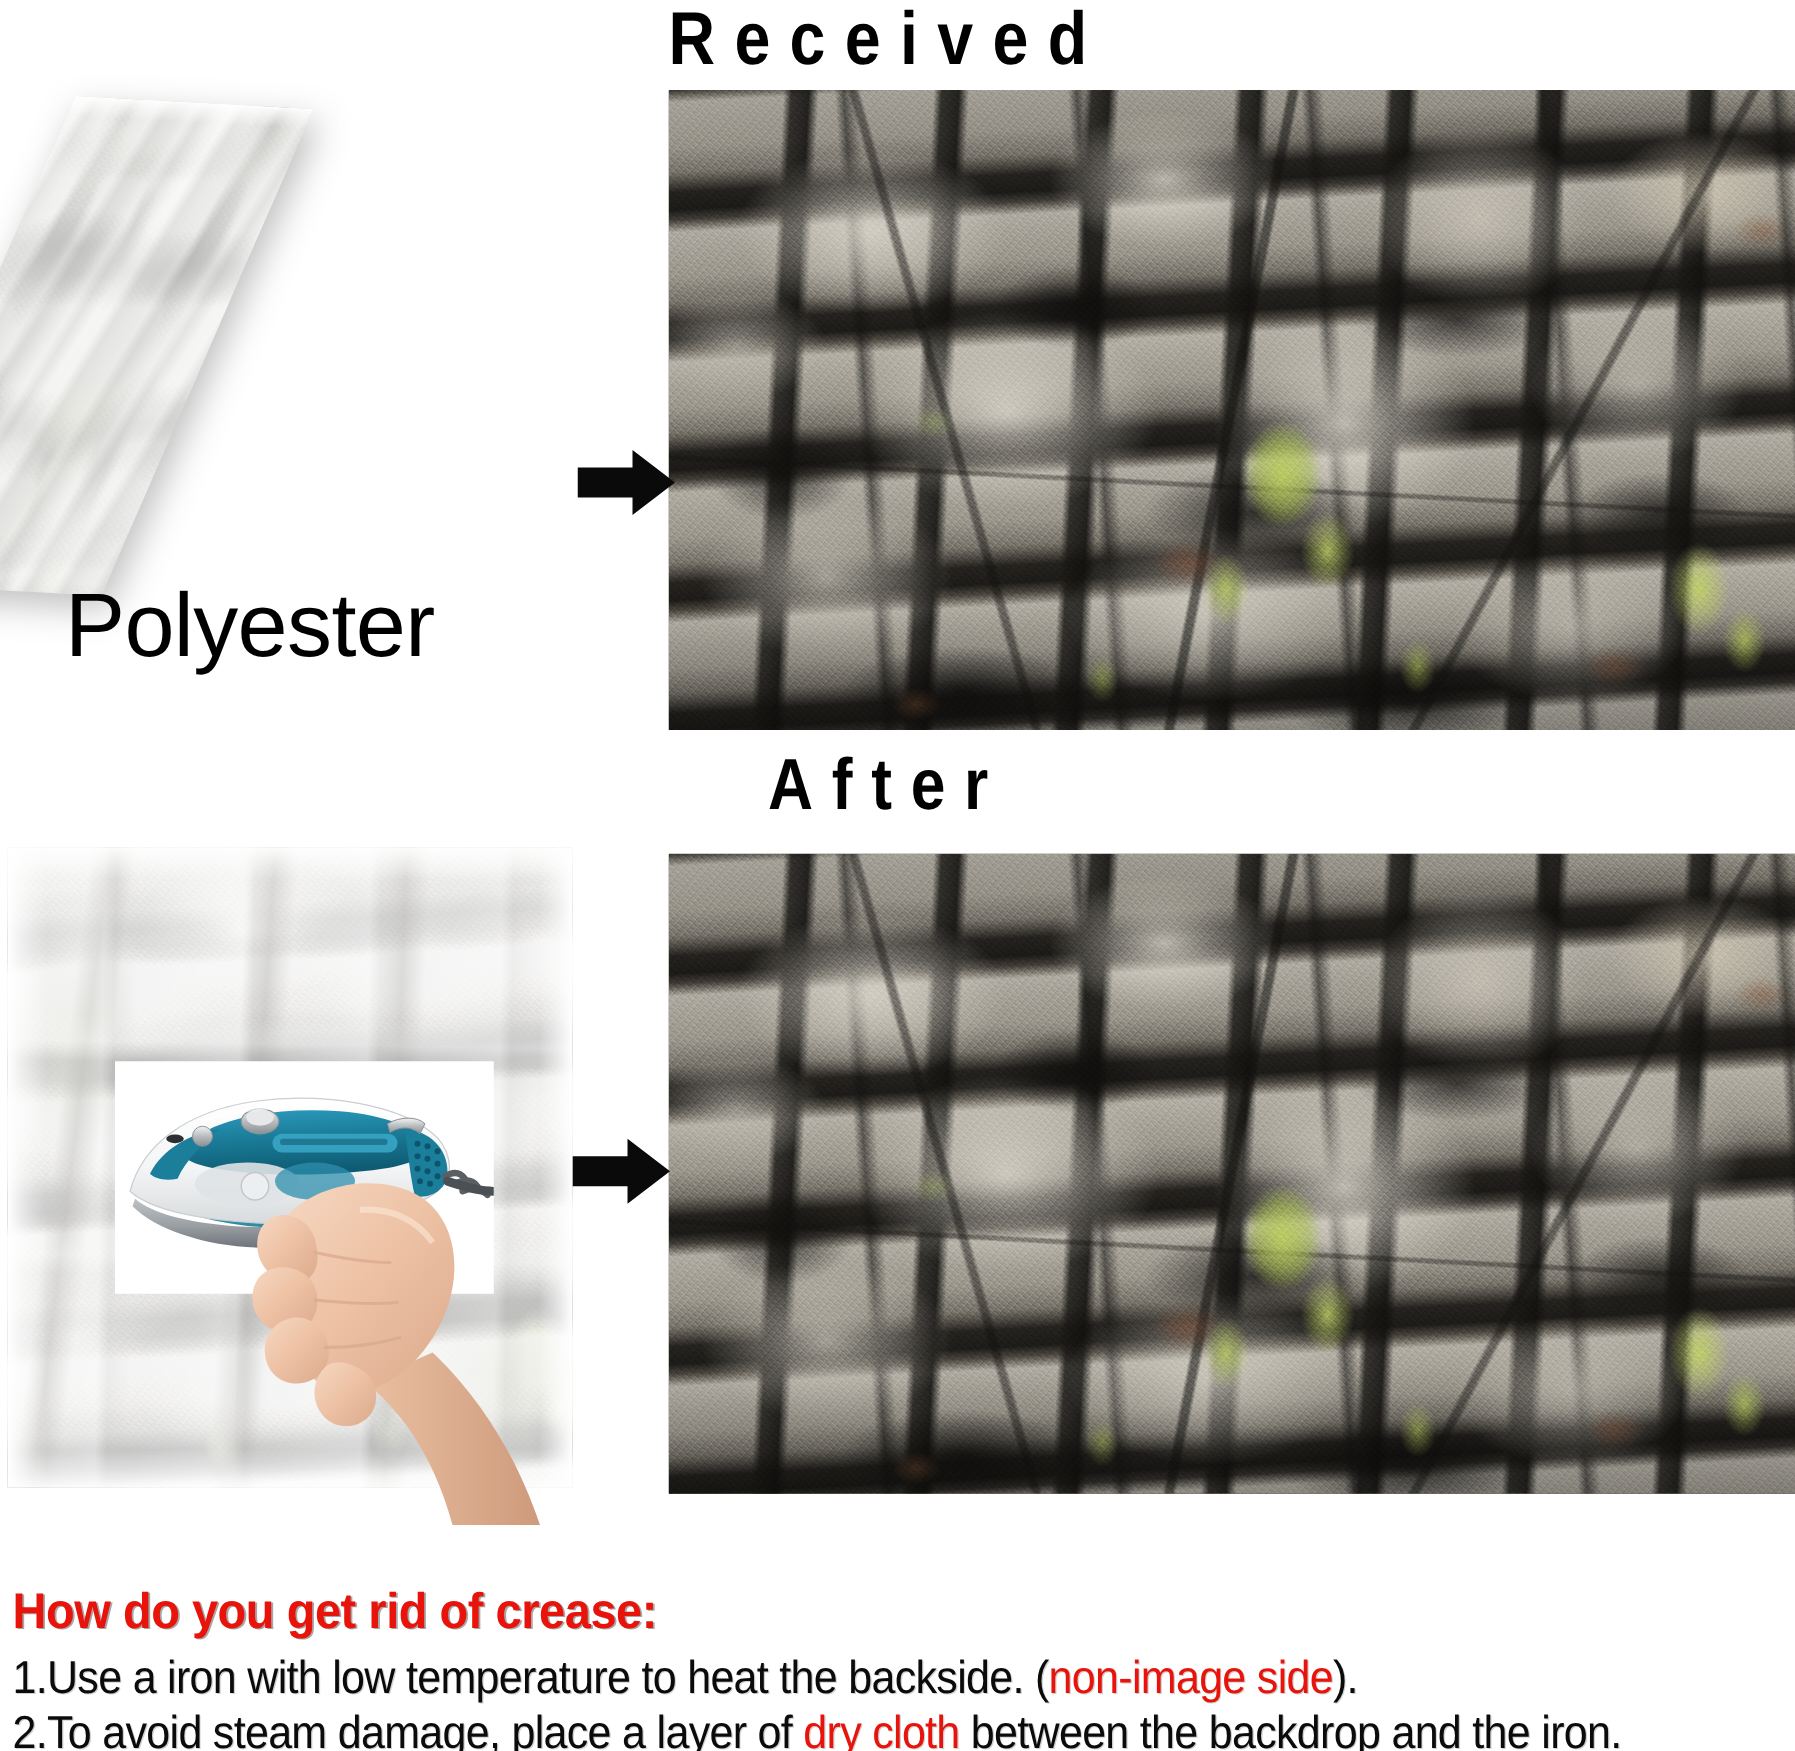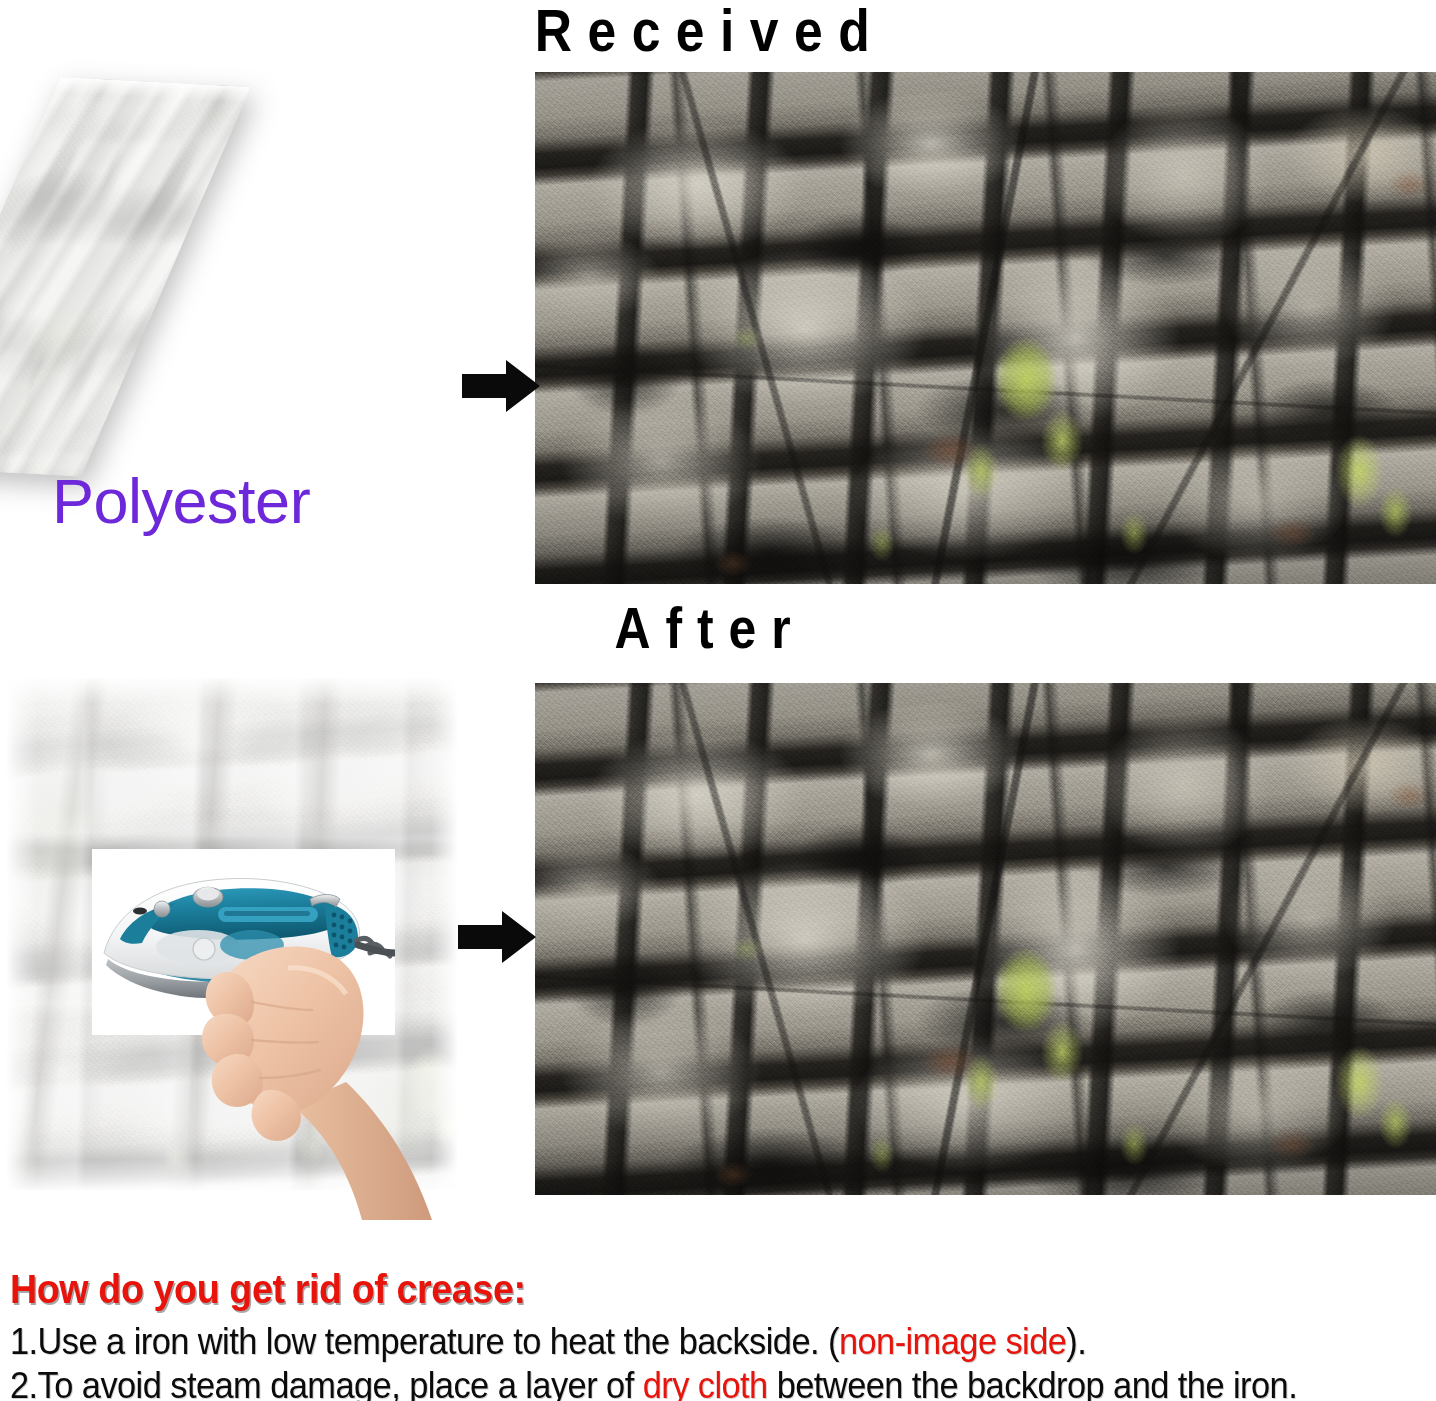--- a/index.html
+++ b/index.html
@@ -42,24 +42,24 @@
     font-size: 58px;
     line-height: 64px;
   }
 
   
   #polyester-label {
     position: absolute;
     left: 52px;
     top: 457px;
     font-family: "Liberation Sans", sans-serif;
-    font-size: 63px;
+    font-size: 72px;
     line-height: 88px;
     font-weight: 400;
-    color: #6d28d9;
+    color: #000000;
     letter-spacing: -0.5px;
     white-space: nowrap;
     z-index: 6;
   }
 
   
   .rock-photo {
     position: absolute;
     overflow: hidden;
     background-color: #6d6a62;

